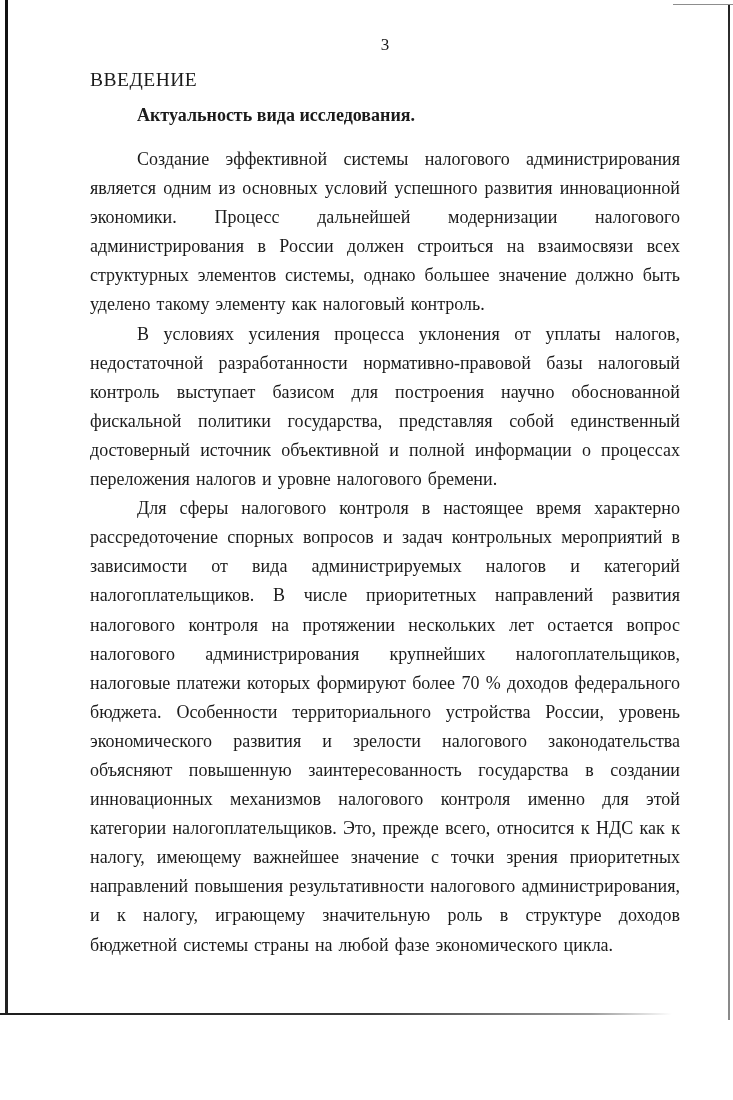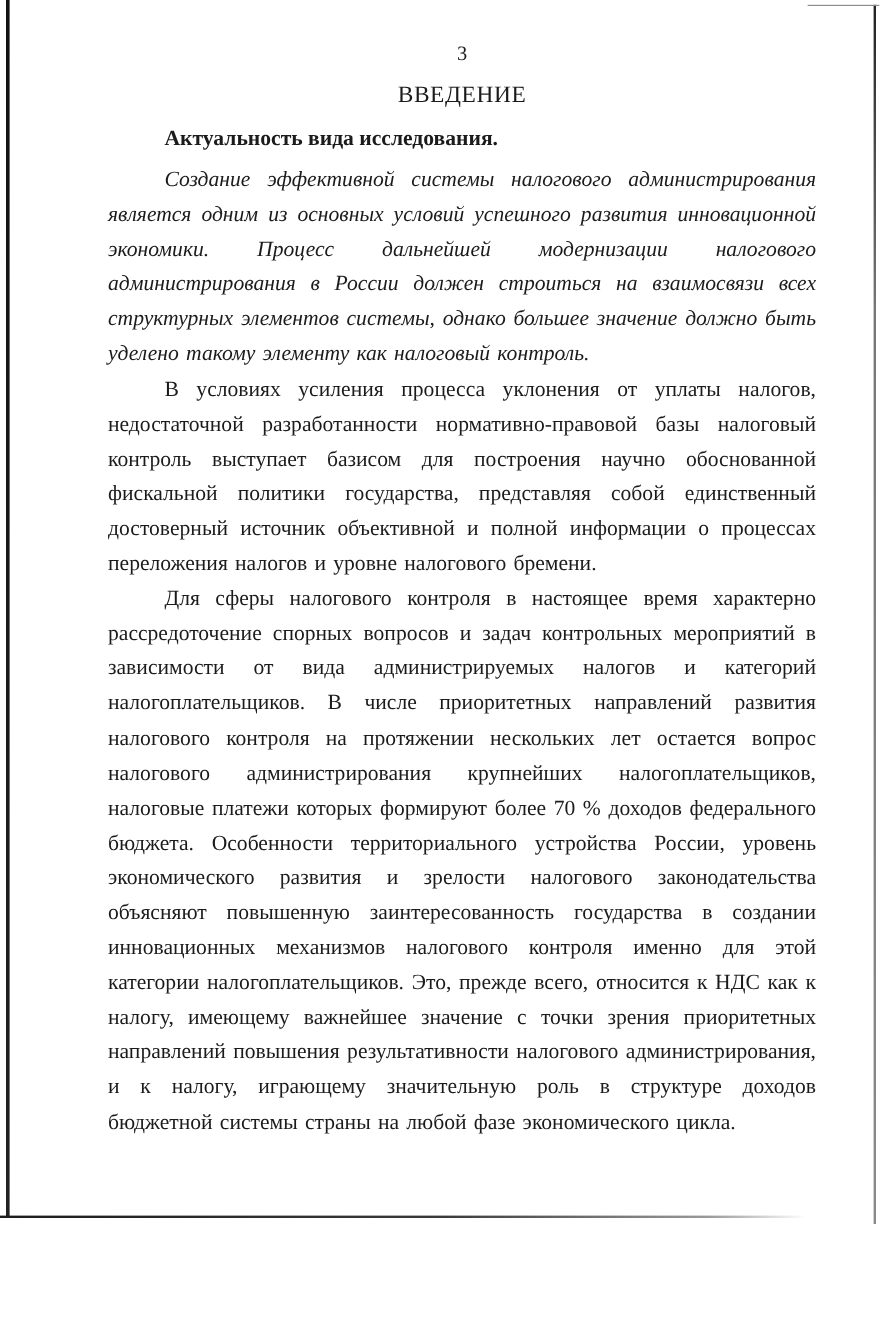--- a/index.html
+++ b/index.html
@@ -47,21 +47,21 @@
     width: 590px;
   }
   .page-number {
     margin-top: 36px;
     text-align: center;
     font-size: 17px;
     line-height: 17px;
   }
   .heading {
     margin: 17px 0 0 0;
-    text-align: center;
+    text-align: left;
     font-size: 19.5px;
     font-weight: normal;
     letter-spacing: 0.5px;
     line-height: 20px;
   }
   .subheading {
     margin: 15px 0 0 0;
     font-size: 18px;
     font-weight: bold;
     line-height: 20px;
@@ -70,22 +70,21 @@
   .para {
     margin: 0;
     font-size: 18px;
     line-height: 29.1px;
     text-align: justify;
     text-align-last: left;
     text-indent: 47px;
     word-spacing: 1.5px;
   }
   .para.first {
-    margin-top: 10px;
-    font-style: italic;
+    margin-top: 20px;
   }
 </style>
 </head>
 <body>
 
 <div class="page">
   <div class="scan-left"></div>
   <div class="scan-right"></div>
   <div class="scan-bottom"></div>
   <div class="scan-top-right"></div>

